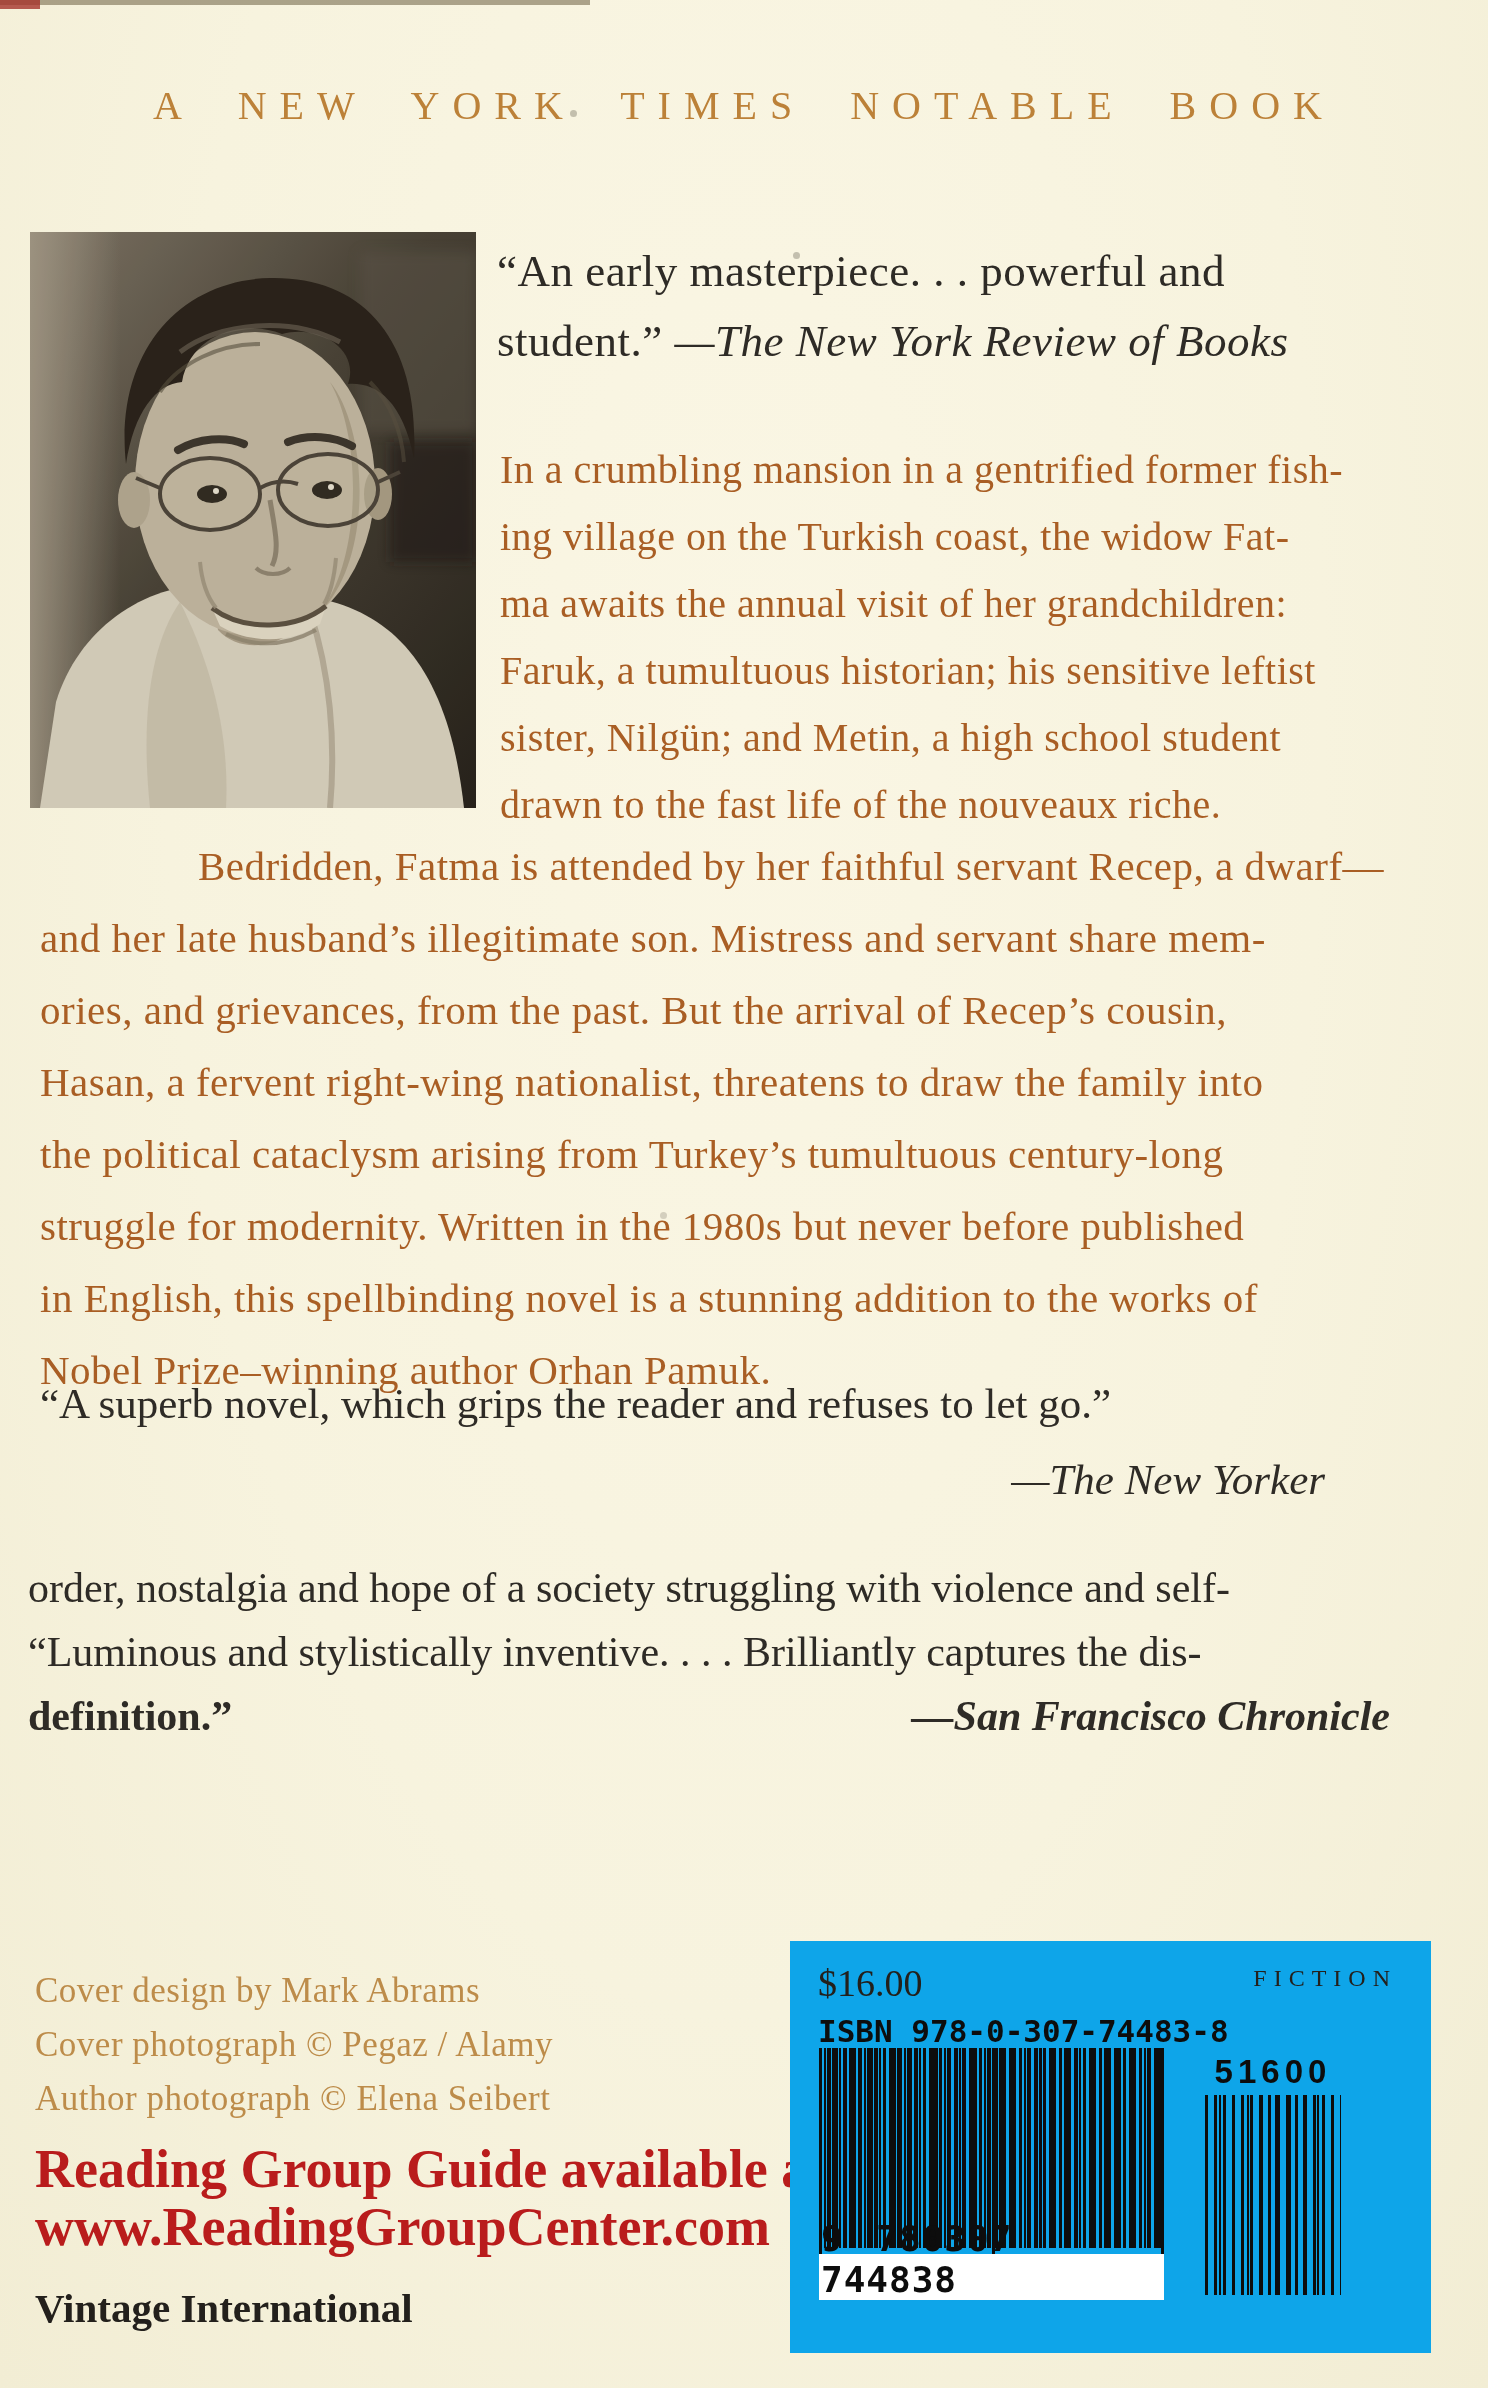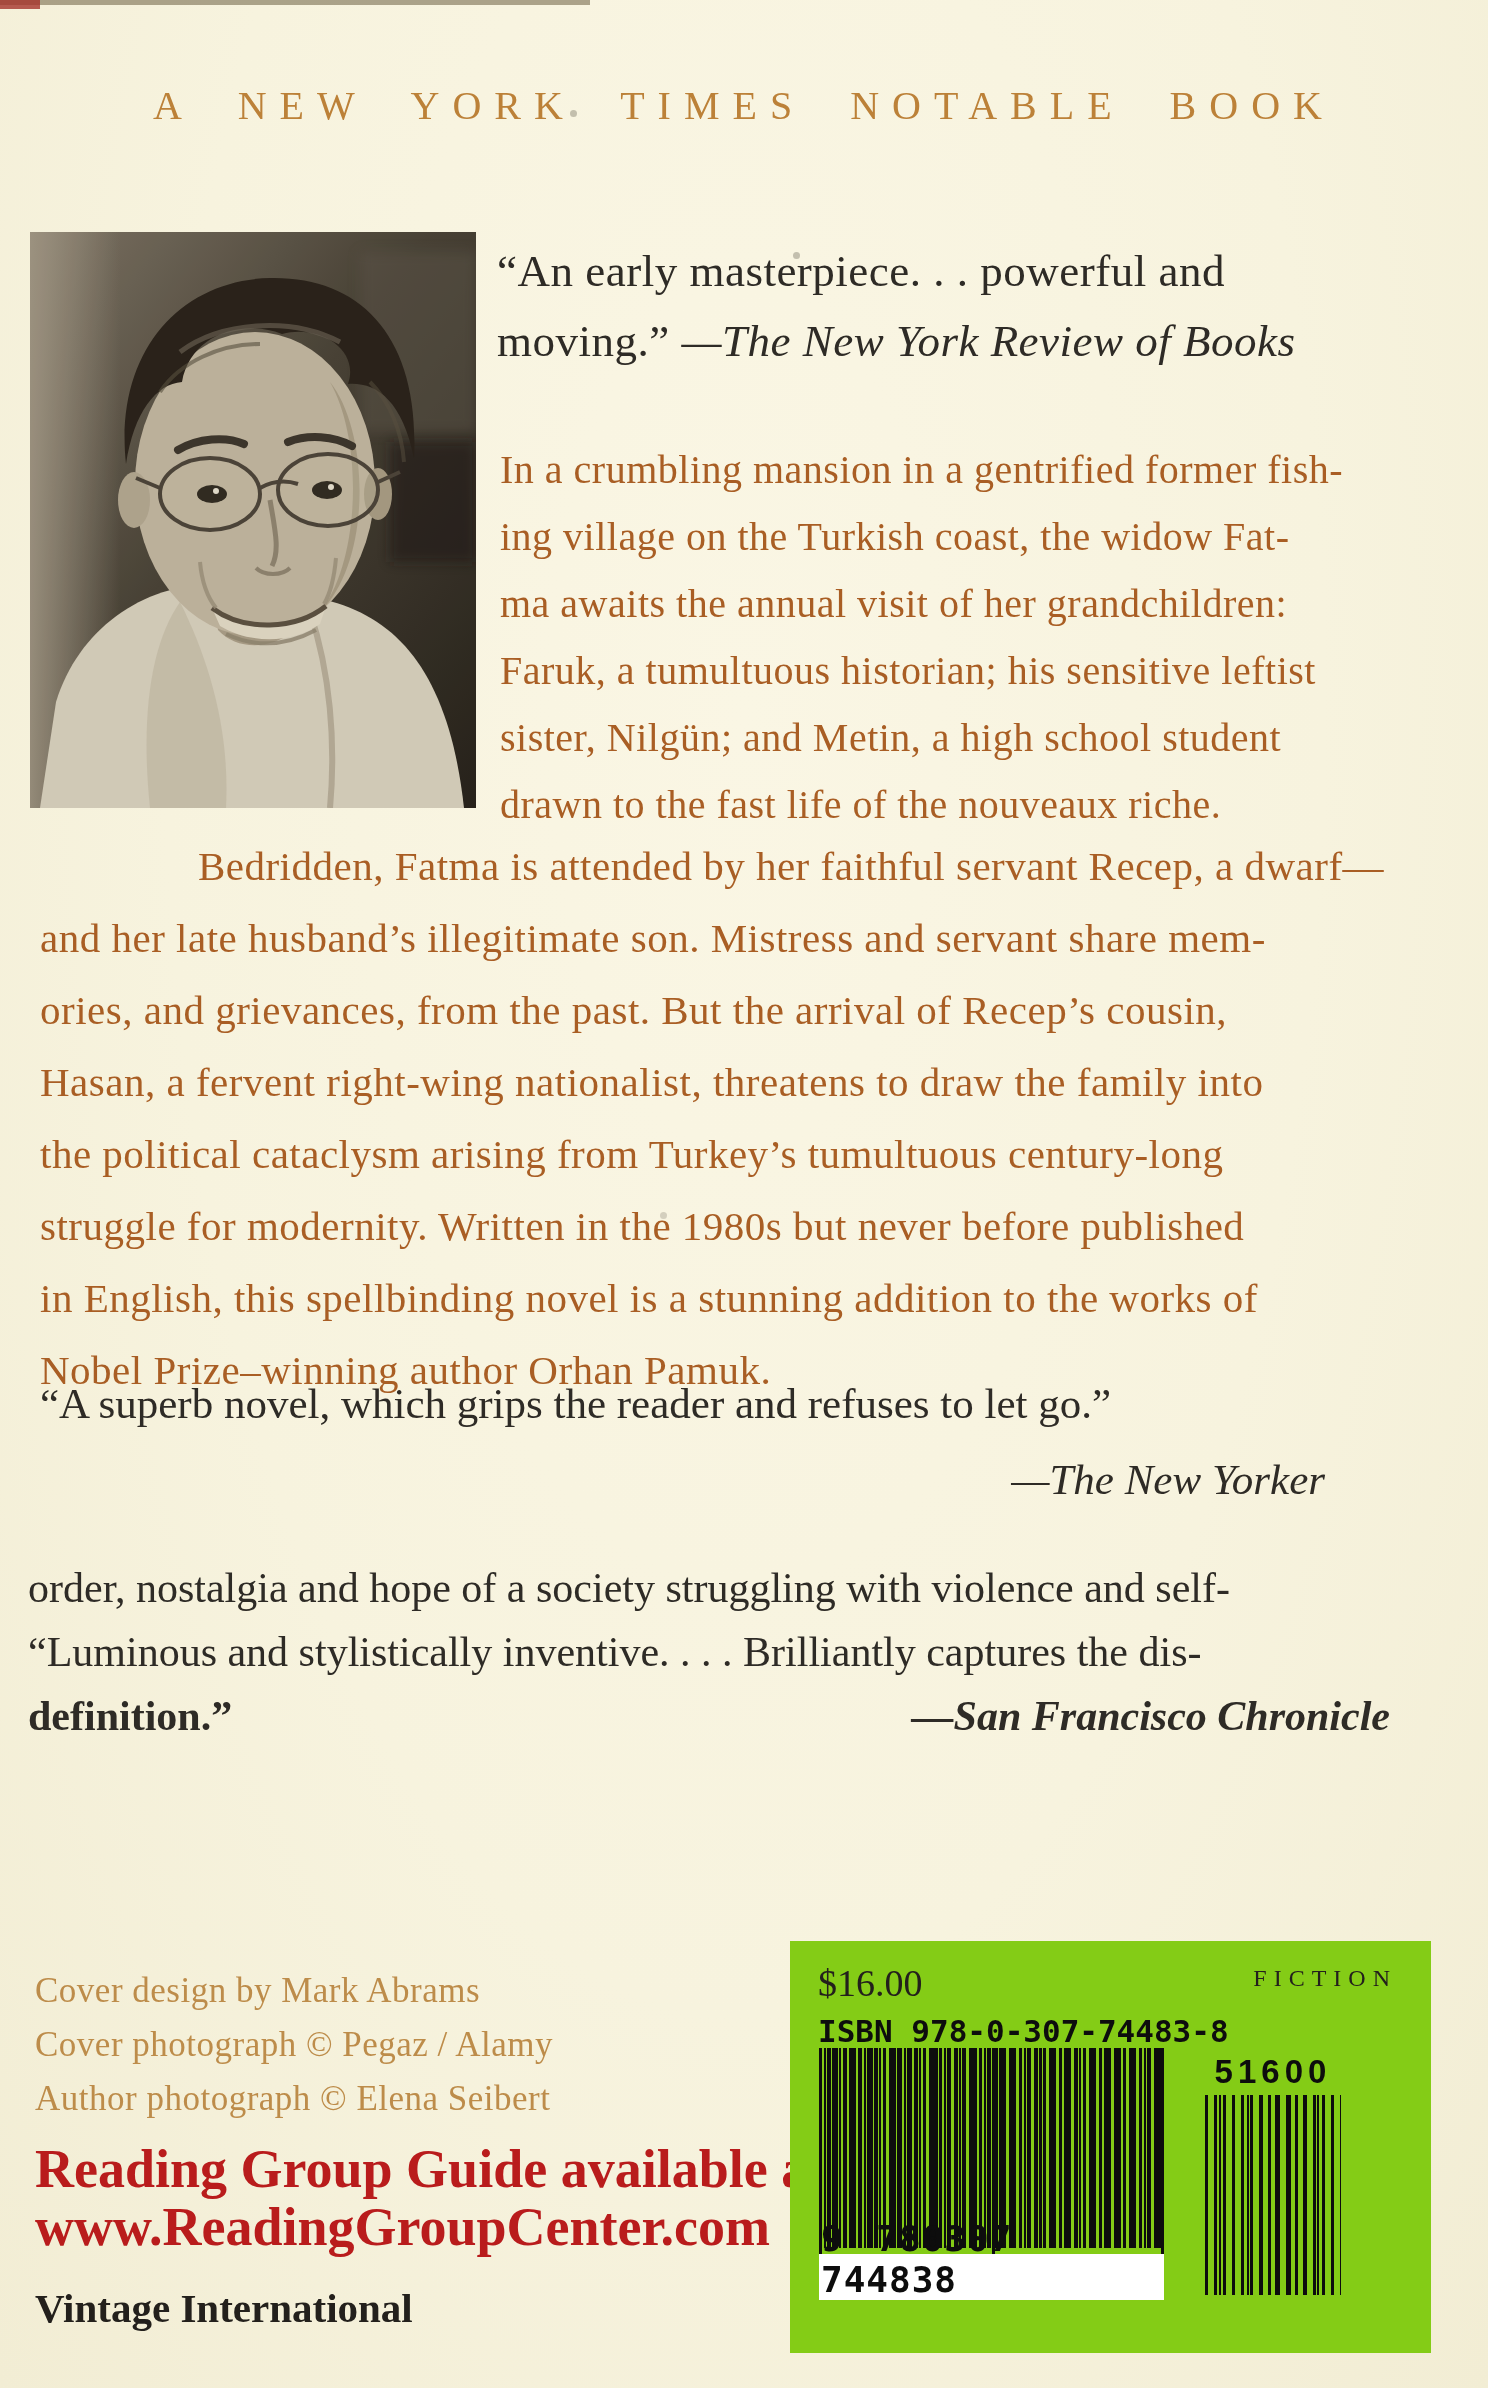--- a/index.html
+++ b/index.html
@@ -47,21 +47,21 @@
   .q3 .src{font-style:italic;padding-right:68px;}
 
   
   .credits{left:35px;top:1964px;font-size:35px;line-height:54px;letter-spacing:.5px;color:#bd8c4a;}
 
   
   .rgg{left:35px;top:2140px;font-size:54px;line-height:58px;font-weight:bold;color:#b91c1c;}
   .imprint{left:35px;top:2284px;font-size:41px;font-weight:bold;color:#23201c;}
 
   
-  .retail{left:790px;top:1941px;width:641px;height:412px;background:#84cc16;}
+  .retail{left:790px;top:1941px;width:641px;height:412px;background:#0ea5e9;}
   .price{position:absolute;left:28px;top:20px;font-size:38px;color:#23201c;}
   .category{position:absolute;right:34px;top:24px;font-size:24px;letter-spacing:7px;color:#23201c;}
   .isbn{position:absolute;left:28px;top:72px;font-family:"DejaVu Sans Mono","Liberation Mono",monospace;
         font-weight:bold;font-size:31px;letter-spacing:0px;color:#0d0d0d;white-space:nowrap;}
   .barcode-main{position:absolute;left:29px;top:107px;width:345px;height:252px;}
   .bars{
     position:absolute;left:0;top:0;width:100%;height:200px;
     background-image:
       repeating-linear-gradient(90deg,#0d0d0d 0 2px,transparent 2px 5px),
       repeating-linear-gradient(90deg,#0d0d0d 0 3px,transparent 3px 8px),
@@ -163,21 +163,21 @@
 
     <path d="M170,330 C172,352 178,366 186,376" stroke="#9a8f7a" stroke-width="4" fill="none" opacity="0.8"></path>
     <path d="M306,326 C304,348 300,362 294,372" stroke="#9a8f7a" stroke-width="4" fill="none" opacity="0.8"></path>
 
     <rect x="0" y="0" width="446" height="576" fill="#5e5036" opacity="0.07"></rect>
   </svg>
 </div>
 
 <div class="abs q1">
   <div>“An early masterpiece. . . powerful and</div>
-  <div><span>moving.” </span><span class="src">—The New York Review of Books</span></div>
+  <div><span>student.” </span><span class="src">—The New York Review of Books</span></div>
 </div>
 
 <div class="abs desc1">
   <div>In a crumbling mansion in a gentrified former fish-</div>
   <div>ing village on the Turkish coast, the widow Fat-</div>
   <div>ma awaits the annual visit of her grandchildren:</div>
   <div>Faruk, a tumultuous historian; his sensitive leftist</div>
   <div>sister, Nilgün; and Metin, a high school student</div>
   <div>drawn to the fast life of the nouveaux riche.</div>
 </div>

